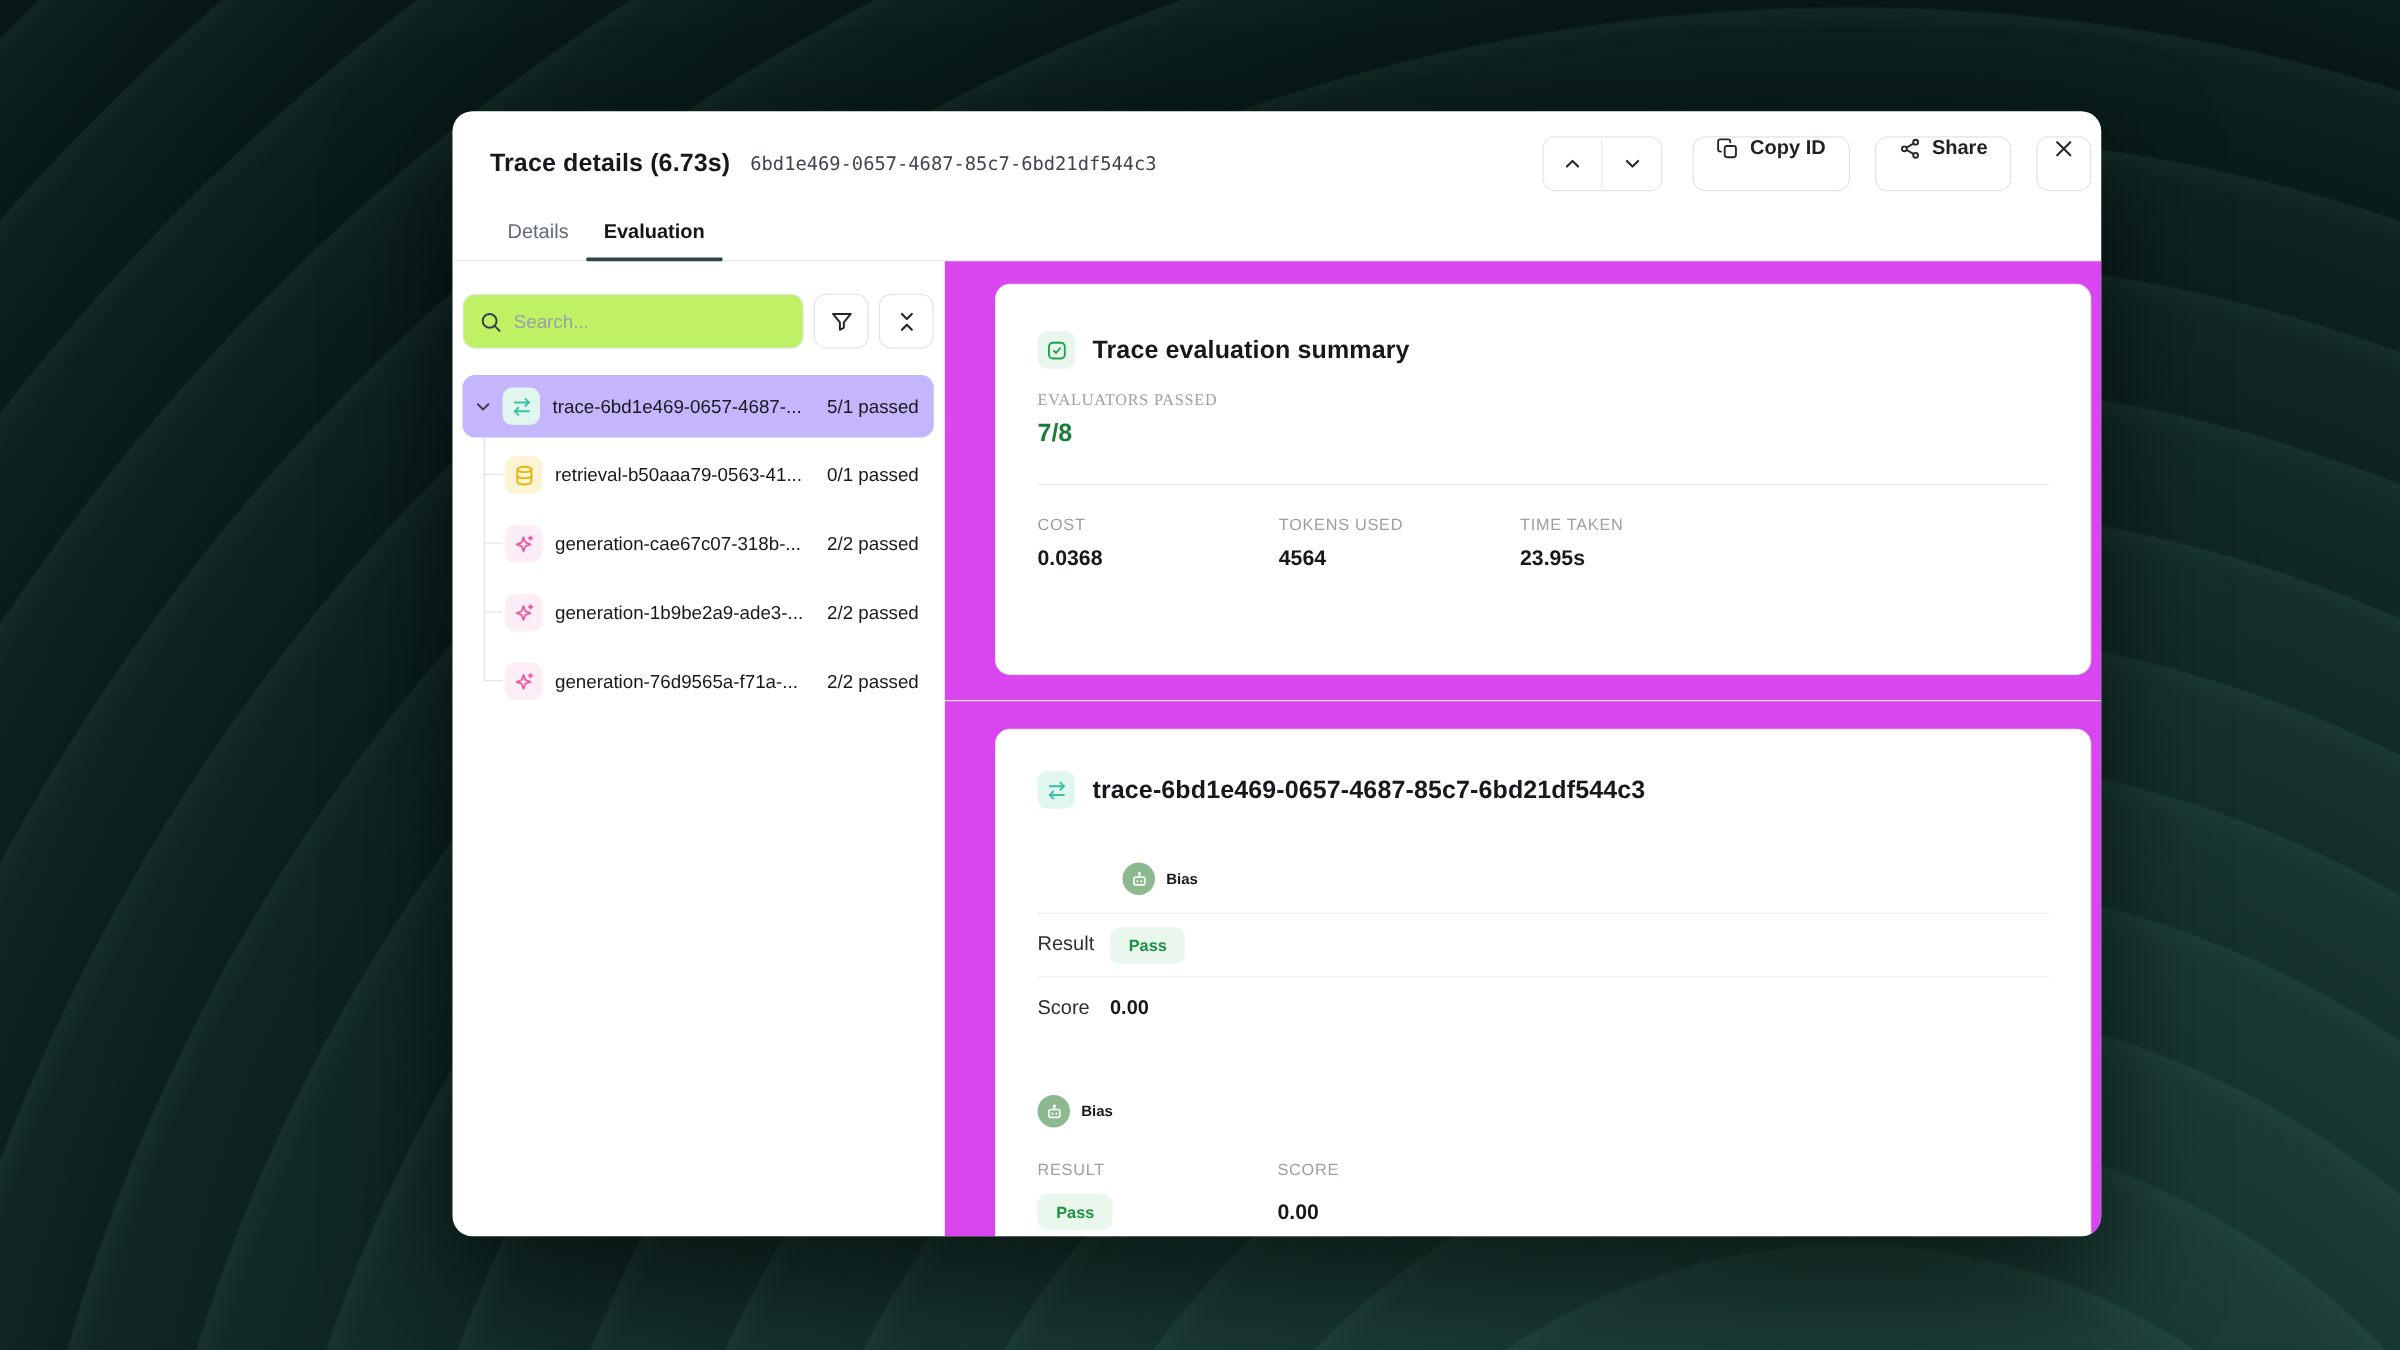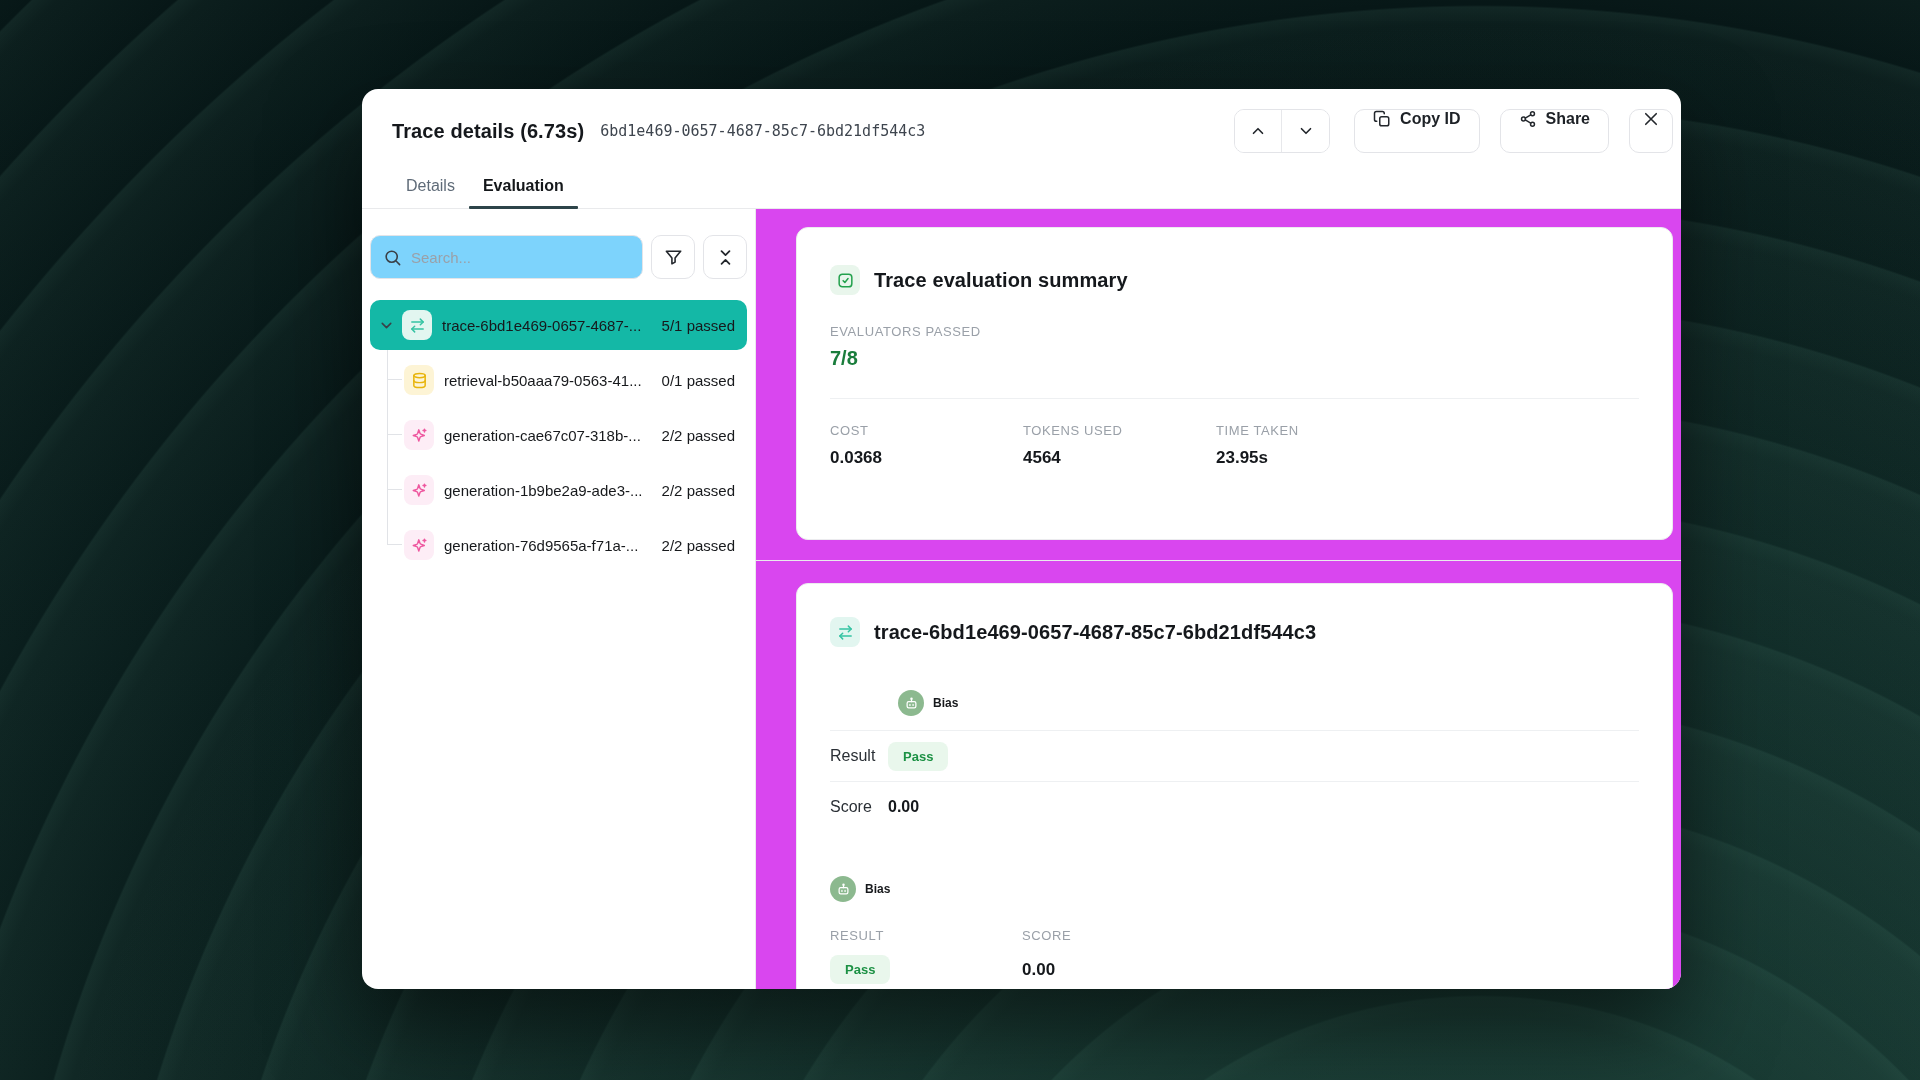--- a/index.html
+++ b/index.html
@@ -35,29 +35,29 @@
   
   .tabs { display:flex; padding:0 30px; border-bottom:1px solid #e9eaec; margin-top:14px; flex:none; }
   .tab { font-size:16px; padding:8px 14px 13px; position:relative; cursor:pointer; }
   .tab.inactive { color:#5f6b78; font-weight:500; }
   .tab.active { color:#14171a; font-weight:600; }
   .tab.active::after { content:""; position:absolute; left:0; right:0; bottom:-1px; height:3px; background:#2d4449; border-radius:1px; }
   
   .bodywrap { flex:1; display:flex; min-height:0; }
   .sidebar { width:394px; flex:none; border-right:1px solid #e9eaec; padding:26px 8px 0 8px; }
   .searchrow { display:flex; align-items:center; gap:8px; }
-  .searchbox { flex:1; height:44px; border:1px solid #e3e4e8; border-radius:10px; display:flex; align-items:center; padding:0 12px; gap:9px; background:#7dd3fc; }
+  .searchbox { flex:1; height:44px; border:1px solid #e3e4e8; border-radius:10px; display:flex; align-items:center; padding:0 12px; gap:9px; background:#bef264; }
   .searchbox input { border:none; outline:none; font-size:15px; color:#30353b; width:100%; font-family:inherit; background:transparent; }
   .searchbox input::placeholder { color:#9aa0a8; }
   .iconbtn { width:44px; height:44px; flex:none; border:1px solid #e3e4e8; border-radius:10px; background:#fff;
              display:flex; align-items:center; justify-content:center; cursor:pointer; color:#23272c; }
   .tree { margin-top:21px; position:relative; }
   .vline { position:absolute; left:17px; top:50px; width:1px; height:195px; background:#e1e3e7; }
   .trow { height:50px; margin-bottom:5px; display:flex; align-items:center; border-radius:10px; position:relative; cursor:pointer; }
-  .trow.selected { background:#14b8a6; }
+  .trow.selected { background:#c4b5fd; }
   .trow .hstub { position:absolute; left:17px; top:24px; width:15px; height:1px; background:#e1e3e7; }
   .trow.parent { padding-left:6px; }
   .trow.child { padding-left:34px; }
   .texp { width:20px; display:flex; justify-content:center; color:#3a4047; flex:none; }
   .ticon { width:30px; height:30px; border-radius:8px; display:flex; align-items:center; justify-content:center; flex:none; margin-left:6px; }
   .trow.child .ticon { margin-left:0; }
   .ticon.teal { background:#e2f6f0; color:#35c3a3; }
   .ticon.yellow { background:#fdf4d5; color:#e8b50c; }
   .ticon.pink { background:#fdedf6; color:#ee579f; }
   .tname { font-size:15px; color:#17191c; margin-left:10px; white-space:nowrap; }
@@ -261,21 +261,21 @@
       <div class="card card1">
         <div class="cardhead">
           <span class="bigicon green">
             <svg width="19" height="19" viewBox="0 0 24 24" fill="none" stroke="currentColor" stroke-width="1.9" stroke-linecap="round" stroke-linejoin="round">
                 <rect x="4" y="4" width="16" height="16" rx="4"></rect>
                 <path d="M9 12.2l2.2 2.2 4-4.8"></path>
               </svg>
           </span>
           <span class="cardtitle">Trace evaluation summary</span>
         </div>
-        <div class="minilabel" style="margin-top:28px;">EVALUATORS PASSED</div>
+        <div class="minilabel" style="margin-top:16px;font-family:Liberation Serif, serif;">EVALUATORS PASSED</div>
         <div class="passcount">7/8</div>
         <div class="div-line" style="margin-top:28px;"></div>
         <div class="statsrow">
           <div class="stat">
             <div class="minilabel">COST</div>
             <div class="statval">0.0368</div>
           </div>
           <div class="stat">
             <div class="minilabel">TOKENS USED</div>
             <div class="statval">4564</div>

